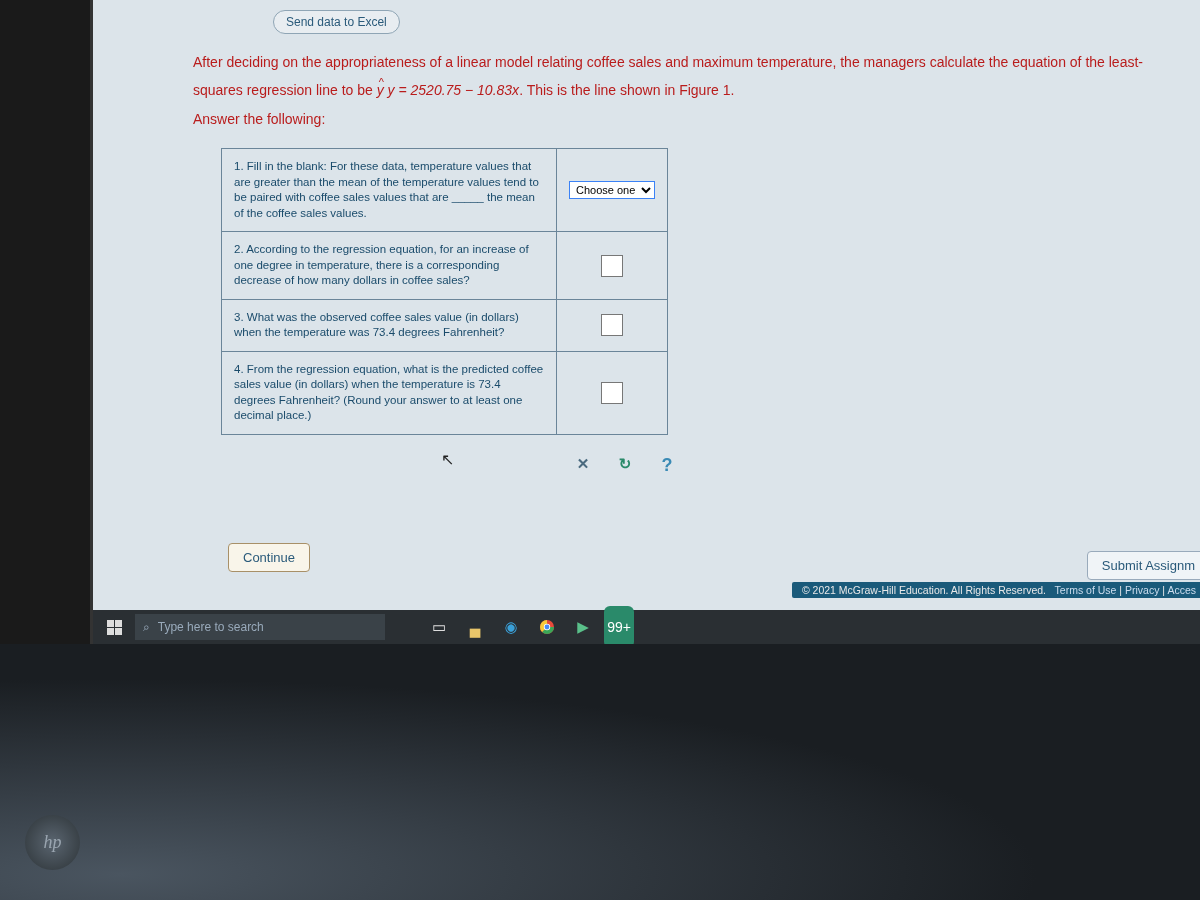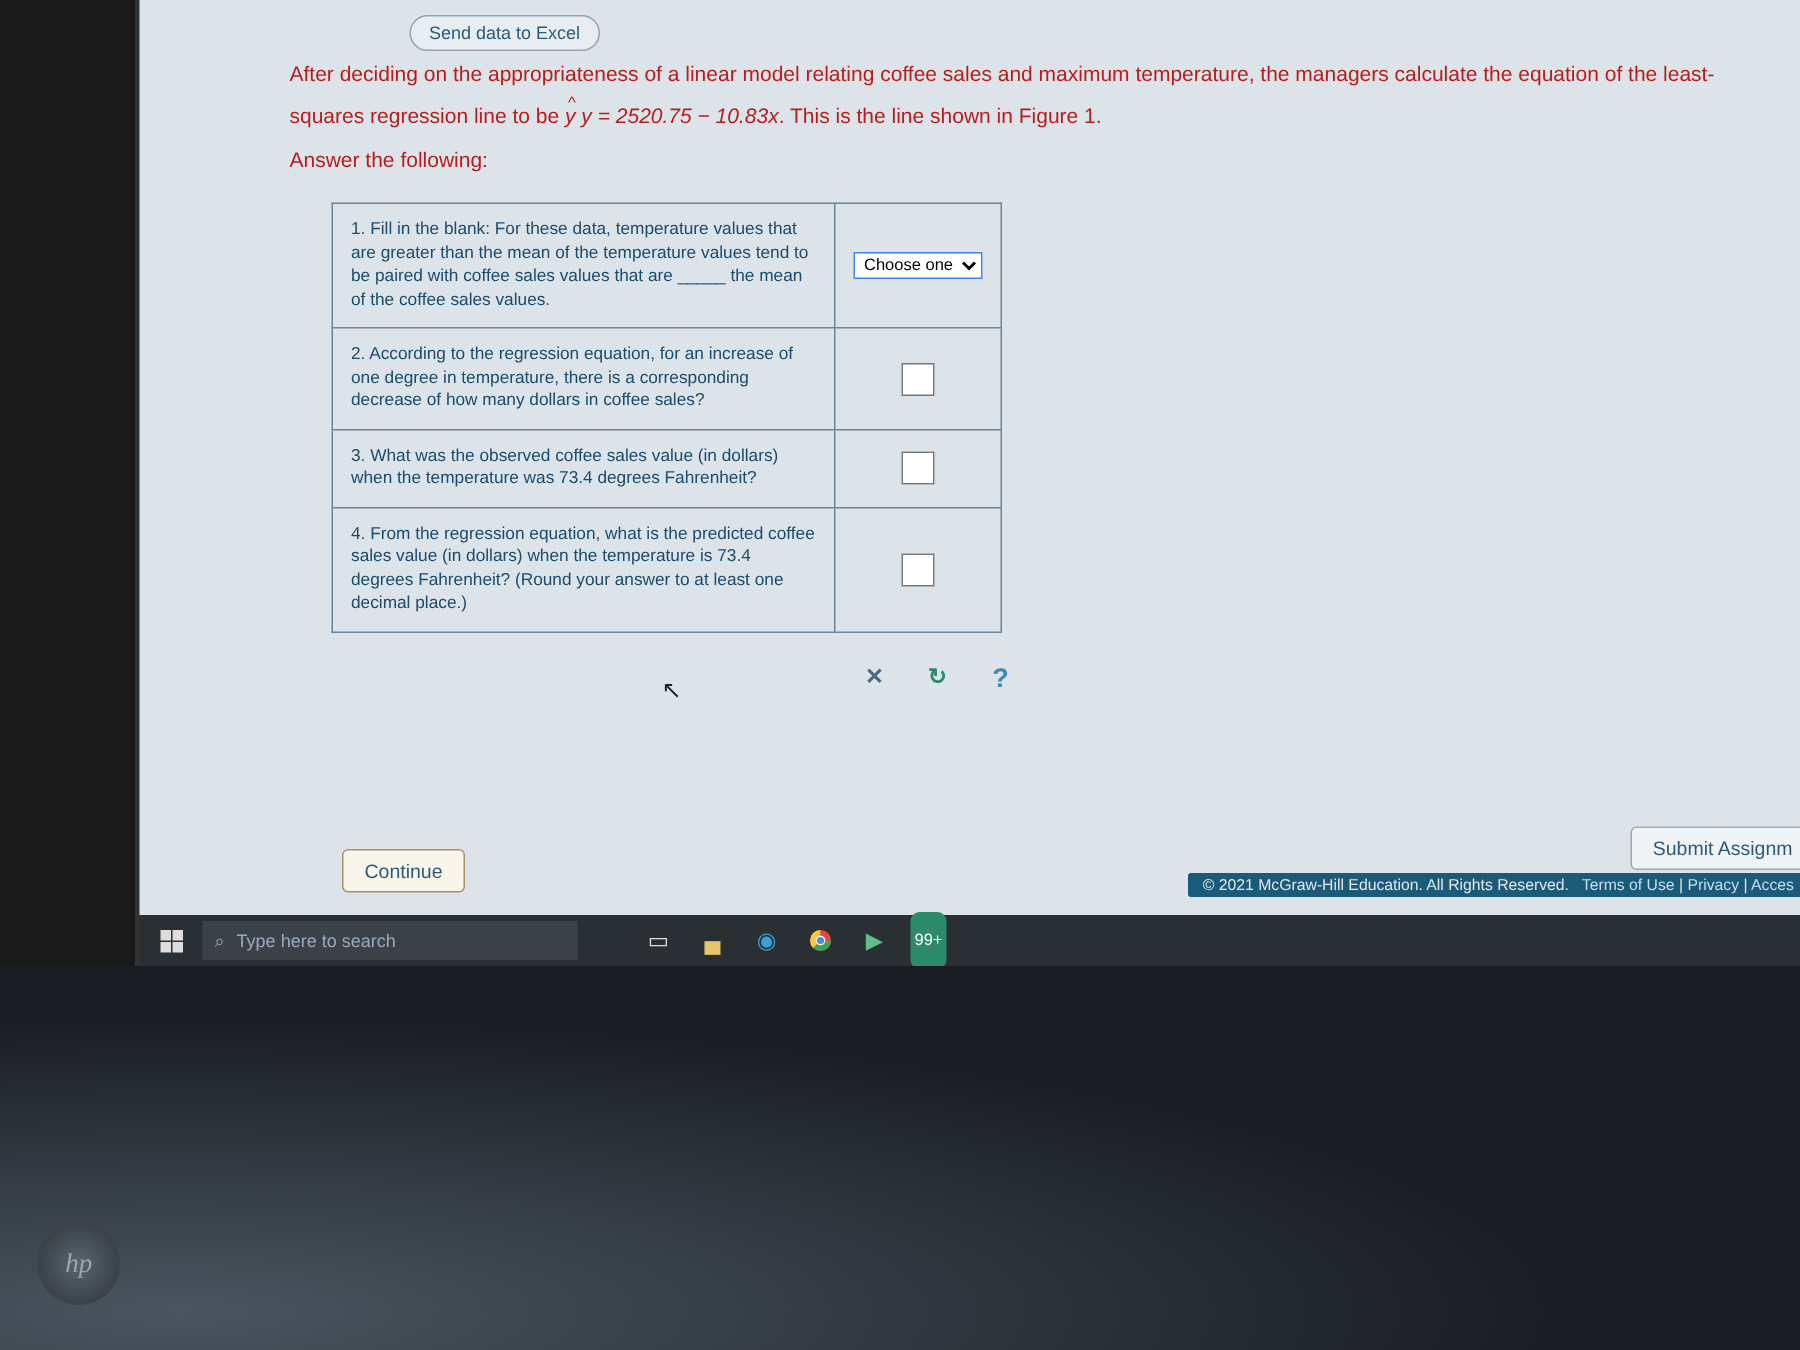--- a/index.html
+++ b/index.html
@@ -25,21 +25,21 @@
   }
   .excel-btn {
     display: inline-block;
     background: #e8edf1;
     border: 1px solid #8fa5b5;
     border-radius: 12px;
     padding: 4px 12px;
     font-size: 12px;
     color: #2a5a7a;
     margin-left: 80px;
-    margin-bottom: 4px;
+    margin-bottom: 17px;
     cursor: pointer;
   }
   .instruction {
     font-size: 14px;
     color: #b91c1c;
     line-height: 1.6;
     margin-bottom: 6px;
   }
   .equation { font-style: italic; }
   .hat { position: relative; }
@@ -96,21 +96,21 @@
     font-weight: bold;
   }
   .cursor-icon {
     position: absolute;
     top: 450px; left: 348px;
     font-size: 16px;
     color: #222;
   }
   .continue-btn {
     position: absolute;
-    bottom: 15px; left: 135px;
+    bottom: 38px; left: 135px;
     background: #f9f5ea;
     border: 1px solid #a89068;
     border-radius: 4px;
     padding: 6px 14px;
     font-size: 13px;
     color: #2a5a7a;
     cursor: pointer;
   }
   .submit-btn {
     position: absolute;
@@ -168,21 +168,21 @@
   }
   .tb-icon {
     width: 36px; height: 34px;
     display: flex; align-items: center; justify-content: center;
     color: #ddd; font-size: 15px;
     cursor: pointer;
   }
   .badge {
     background: #2a8a6a;
     color: #fff;
-    font-size: 11px;
+    font-size: 14px;
     padding: 13px 3px;
     border-radius: 6px;
     position: relative;
   }
   .below-taskbar {
     position: absolute;
     left: 0; right: 0;
     top: 644px; bottom: 0;
     background: radial-gradient(ellipse at 10% 90%, #4a5560 0%, #1a1e22 60%);
   }

